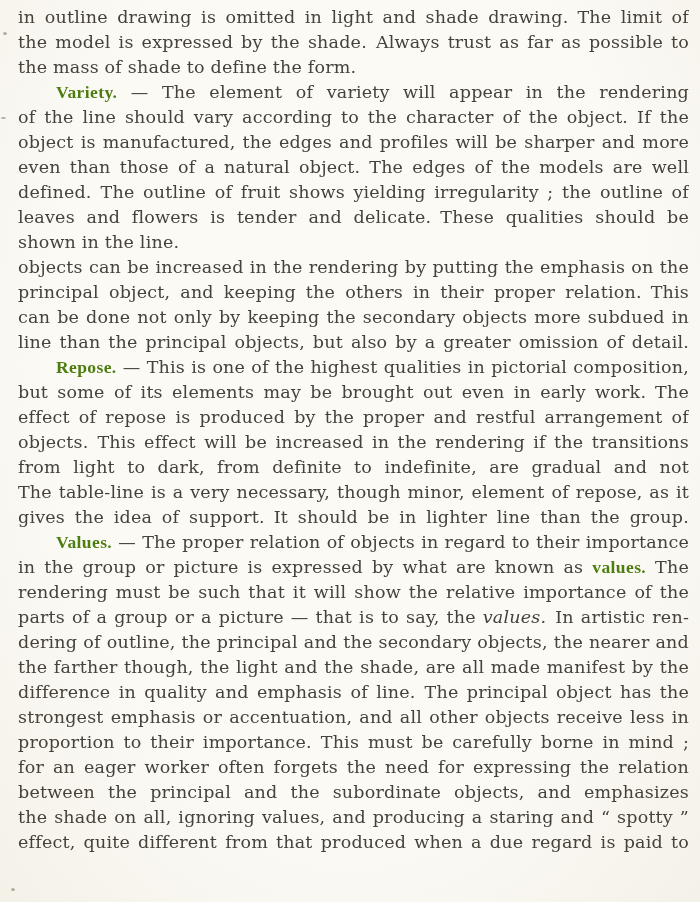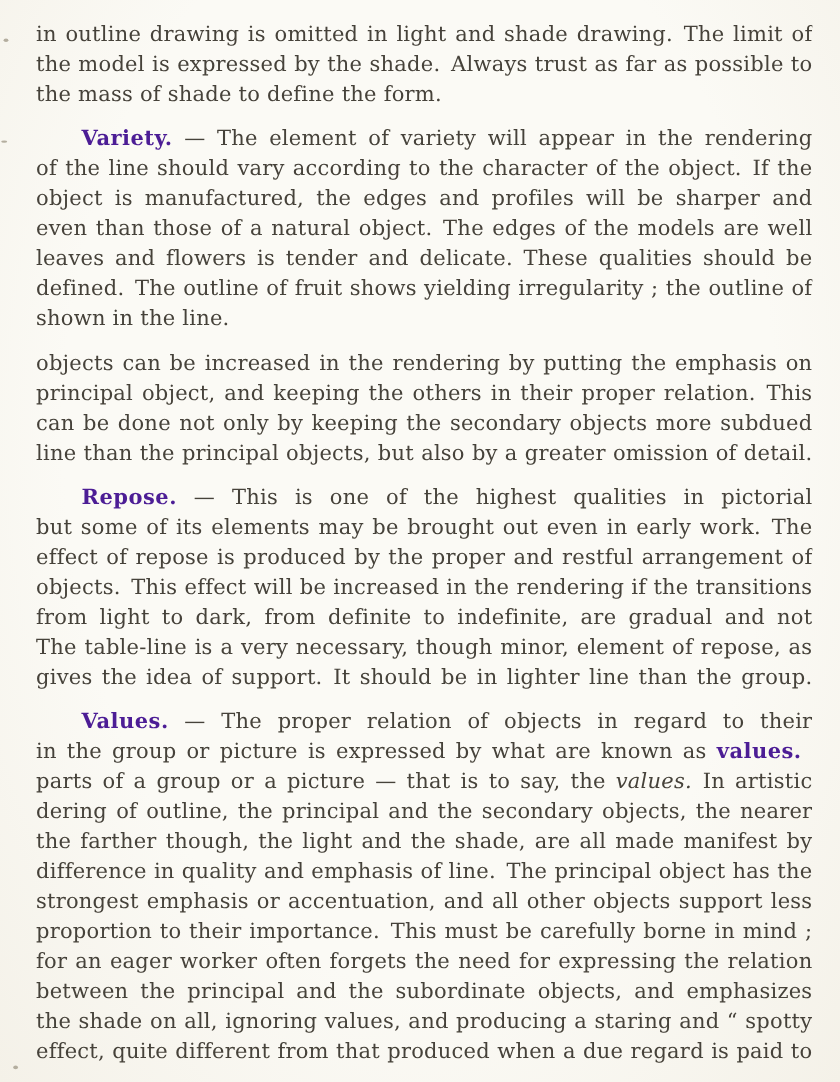--- a/index.html
+++ b/index.html
@@ -15,35 +15,35 @@
     background-image: radial-gradient(ellipse at 50% 40%, #fbfaf5 60%, #f4f1e8 100%);
     font-family: "DejaVu Serif", "Liberation Serif", serif;
     color: #46423a;
   }
   .page {
     position: absolute;
     top: 5px;
     left: 18px;
     right: 11px;
   }
-  .para { margin: 12px; }
+  .para { margin: 0; }
   .line {
     height: 25px;
     line-height: 25px;
     font-size: 17.5px;
     letter-spacing: 0.2px;
     white-space: normal;
     overflow: hidden;
   }
   .line.just {
     text-align: justify;
     text-align-last: justify;
   }
   .line.indent { text-indent: 38px; }
-  .b { font-weight: bold; color: #4c1d95; letter-spacing: 0.4px; }
+  .b { font-weight: bold; color: #4d7c0f; letter-spacing: 0.4px; font-family: Liberation Serif, serif; }
   .i { font-style: italic; }
   .speck {
     position: absolute;
     background: #b4ae9f;
     border-radius: 50%;
   }
   .speck1 { left: 3px;  top: 32px;  width: 4px; height: 3px; }
   .speck2 { left: 1px;  top: 117px; width: 5px; height: 2px; }
   .speck3 { left: 11px; top: 888px; width: 4px; height: 3px; }
 </style>
@@ -58,46 +58,47 @@
     <div class="para">
       <div class="line just"><span>in outline drawing is omitted in light and shade drawing. The limit of</span></div>
       <div class="line just"><span>the model is expressed by the shade. Always trust as far as possible to</span></div>
       <div class="line"><span>the mass of shade to define the form.</span></div>
     </div>
     <div class="para">
       <div class="line just indent"><span class="b">Variety.</span><span> — The element of variety will appear in the rendering</span></div>
       <div class="line just"><span>of the line should vary according to the character of the object. If the</span></div>
       <div class="line just"><span>object is manufactured, the edges and profiles will be sharper and more</span></div>
       <div class="line just"><span>even than those of a natural object. The edges of the models are well</span></div>
+      <div class="line just"><span>defined. The outline of fruit shows yielding irregularity ; the outline of</span></div>
       <div class="line just"><span>leaves and flowers is tender and delicate. These qualities should be</span></div>
-      <div class="line just"><span>defined. The outline of fruit shows yielding irregularity ; the outline of</span></div>
       <div class="line"><span>shown in the line.</span></div>
     </div>
     <div class="para">
       <div class="line just"><span>objects can be increased in the rendering by putting the emphasis on the</span></div>
       <div class="line just"><span>principal object, and keeping the others in their proper relation. This</span></div>
       <div class="line just"><span>can be done not only by keeping the secondary objects more subdued in</span></div>
       <div class="line just"><span>line than the principal objects, but also by a greater omission of detail.</span></div>
     </div>
     <div class="para">
       <div class="line just indent"><span class="b">Repose.</span><span> — This is one of the highest qualities in pictorial composition,</span></div>
       <div class="line just"><span>but some of its elements may be brought out even in early work. The</span></div>
       <div class="line just"><span>effect of repose is produced by the proper and restful arrangement of</span></div>
       <div class="line just"><span>objects. This effect will be increased in the rendering if the transitions</span></div>
       <div class="line just"><span>from light to dark, from definite to indefinite, are gradual and not violent.</span></div>
       <div class="line just"><span>The table-line is a very necessary, though minor, element of repose, as it</span></div>
       <div class="line just"><span>gives the idea of support. It should be in lighter line than the group.</span></div>
     </div>
     <div class="para">
       <div class="line just indent"><span class="b">Values.</span><span> — The proper relation of objects in regard to their importance</span></div>
       <div class="line just"><span>in the group or picture is expressed by what are known as </span><span class="b">values.</span><span> The</span></div>
+      <div class="line just"><span>rendering must be such that it will show the relative importance of the</span></div>
       <div class="line just"><span>parts of a group or a picture — that is to say, the </span><span class="i">values.</span><span> In artistic ren-</span></div>
       <div class="line just"><span>dering of outline, the principal and the secondary objects, the nearer and</span></div>
       <div class="line just"><span>the farther though, the light and the shade, are all made manifest by the</span></div>
       <div class="line just"><span>difference in quality and emphasis of line. The principal object has the</span></div>
-      <div class="line just"><span>strongest emphasis or accentuation, and all other objects support less in</span></div>
+      <div class="line just"><span>strongest emphasis or accentuation, and all other objects receive less in</span></div>
       <div class="line just"><span>proportion to their importance. This must be carefully borne in mind ;</span></div>
       <div class="line just"><span>for an eager worker often forgets the need for expressing the relation</span></div>
       <div class="line just"><span>between the principal and the subordinate objects, and emphasizes equally</span></div>
       <div class="line just"><span>the shade on all, ignoring values, and producing a staring and “ spotty ”</span></div>
       <div class="line just"><span>effect, quite different from that produced when a due regard is paid to</span></div>
     </div>
   </main>
 
 </body></html>

